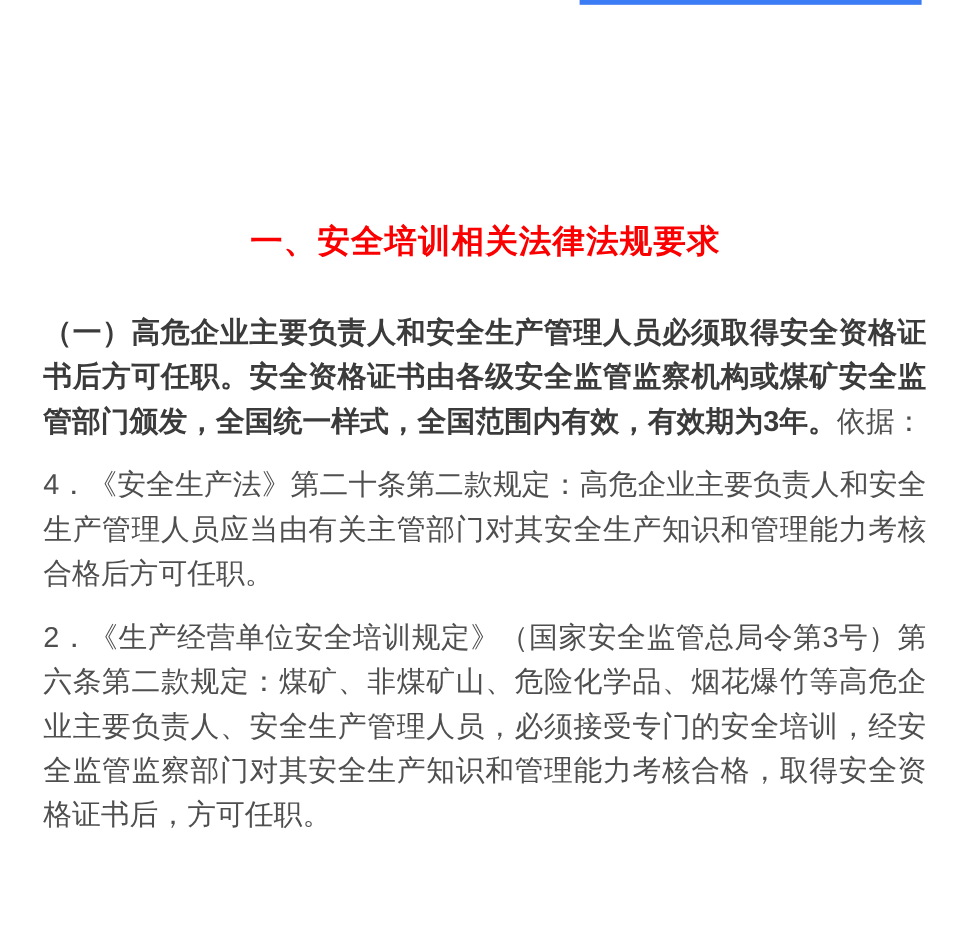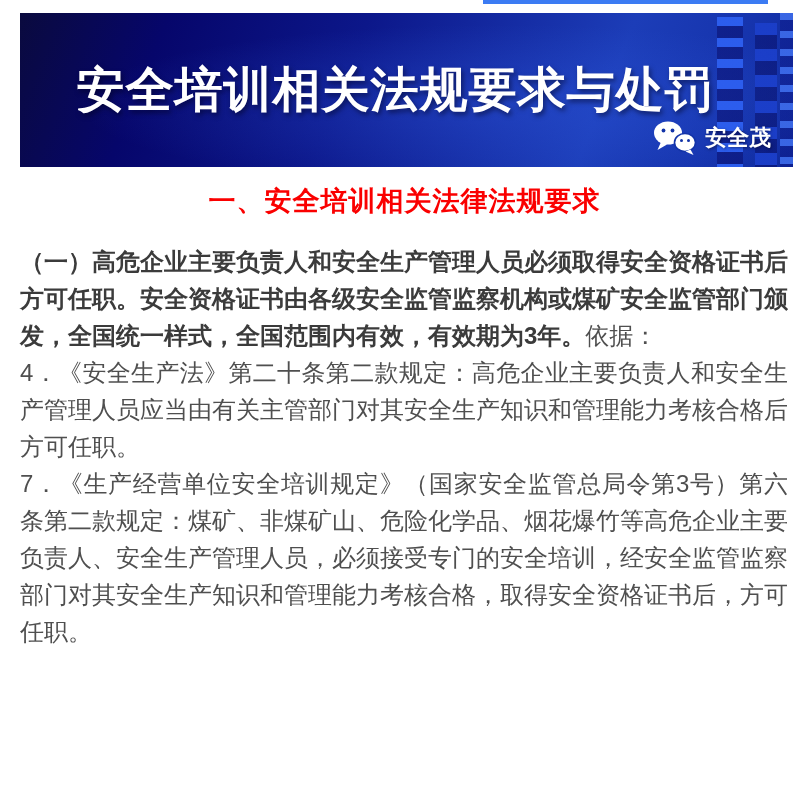--- a/index.html
+++ b/index.html
@@ -104,55 +104,35 @@
   .content {
     position: absolute;
     top: 243px;
     left: 20px;
     width: 768px;
     font-size: 24px;
     line-height: 37px;
     text-align: justify;
     color: #4f4f4f;
   }
-  .content p { margin: 0; }
+  .content p { margin: 16px; }
   .intro-bold {
     font-weight: bold;
     color: #3b3b3b;
   }
 </style>
 </head>
 <body>
 
 <div class="page">
 
   <div class="top-accent-bar"></div>
 
-  <div class="banner">
-    <div class="banner-glow"></div>
-    <div class="banner-pattern"></div>
-    <div class="banner-title">安全培训相关法规要求与处罚</div>
-    <div class="banner-badge">
-      <span class="wechat-icon">
-        <svg width="46" height="35" viewBox="0 0 46 35" aria-hidden="true">
-          <ellipse cx="16" cy="13" rx="14" ry="11.5" fill="#ffffff"></ellipse>
-          <path d="M9 22 L5.5 30 L15 24.5 Z" fill="#ffffff"></path>
-          <circle cx="11.5" cy="10.5" r="1.9" fill="#1233a8"></circle>
-          <circle cx="20.5" cy="10.5" r="1.9" fill="#1233a8"></circle>
-          <ellipse cx="33" cy="22.5" rx="10.5" ry="9" fill="#ffffff" stroke="#1233a8" stroke-width="1.6"></ellipse>
-          <path d="M38.5 29.5 L41.5 35 L33.5 31.5 Z" fill="#ffffff"></path>
-          <circle cx="29.5" cy="20.5" r="1.5" fill="#1233a8"></circle>
-          <circle cx="36.5" cy="20.5" r="1.5" fill="#1233a8"></circle>
-        </svg>
-      </span>
-      <span class="badge-label">安全茂</span>
-    </div>
-  </div>
 
   <h1 class="section-heading">一、安全培训相关法律法规要求</h1>
 
   <div class="content">
     <p class="para"><span class="intro-bold">（一）高危企业主要负责人和安全生产管理人员必须取得安全资格证书后方可任职。安全资格证书由各级安全监管监察机构或煤矿安全监管部门颁发，全国统一样式，全国范围内有效，有效期为3年。</span><span class="intro-suffix">依据：</span></p>
     <p class="para">4．《安全生产法》第二十条第二款规定：高危企业主要负责人和安全生产管理人员应当由有关主管部门对其安全生产知识和管理能力考核合格后方可任职。</p>
-    <p class="para">7．《生产经营单位安全培训规定》（国家安全监管总局令第3号）第六条第二款规定：煤矿、非煤矿山、危险化学品、烟花爆竹等高危企业主要负责人、安全生产管理人员，必须接受专门的安全培训，经安全监管监察部门对其安全生产知识和管理能力考核合格，取得安全资格证书后，方可任职。</p>
+    <p class="para">2．《生产经营单位安全培训规定》（国家安全监管总局令第3号）第六条第二款规定：煤矿、非煤矿山、危险化学品、烟花爆竹等高危企业主要负责人、安全生产管理人员，必须接受专门的安全培训，经安全监管监察部门对其安全生产知识和管理能力考核合格，取得安全资格证书后，方可任职。</p>
   </div>
 
 </div>
 
 </body></html>

